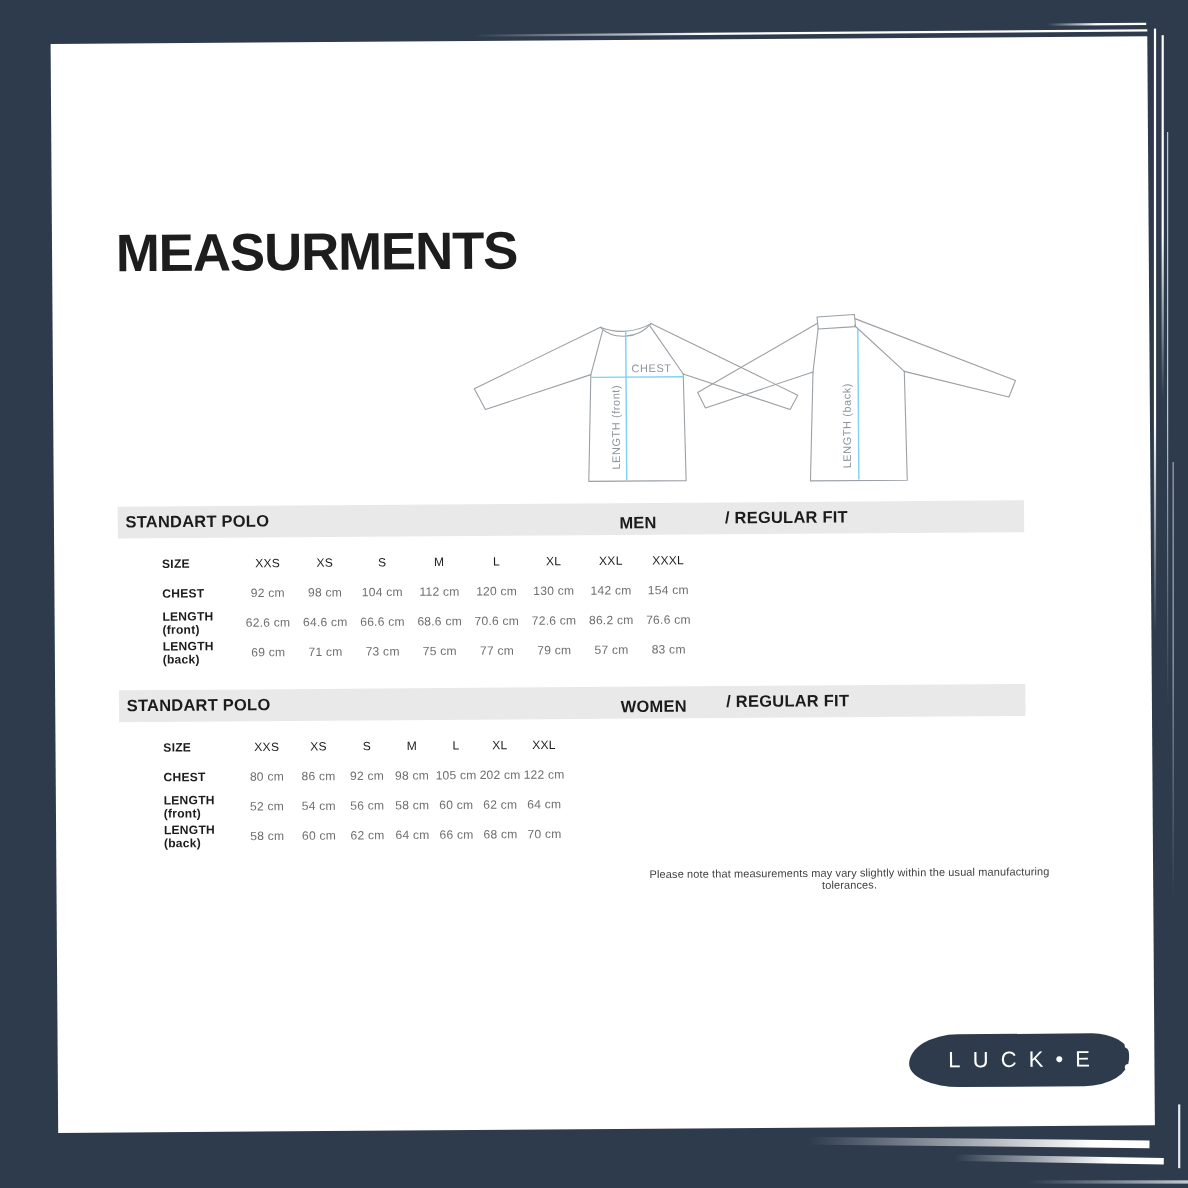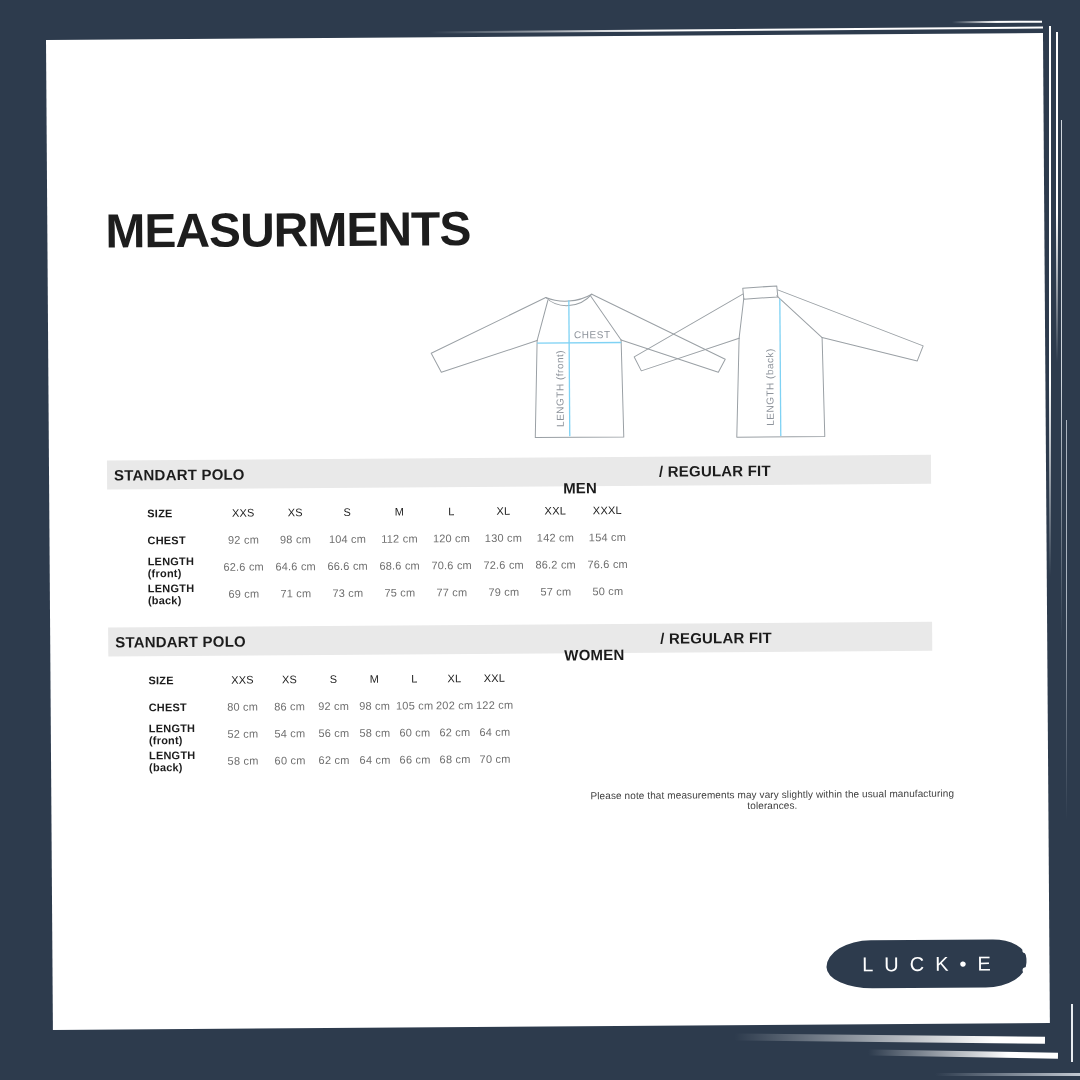--- a/index.html
+++ b/index.html
@@ -34,21 +34,21 @@
   .diagram{position:absolute;left:374px;top:240px;width:550px;height:170px;}
   
   .table-block{position:absolute;left:58px;width:824px;}
   .tb-men{top:421px;}
   .tb-women{top:588px;}
   .bar{
     position:relative;width:824px;height:29px;background:#e9e9e9;
     font-size:15px;font-weight:bold;color:#1b1b1b;line-height:29px;letter-spacing:0.2px;
   }
   .bar .product{position:absolute;left:7px;top:0;text-align:right;}
-  .bar .gender{position:absolute;left:456px;top:16px;}
+  .bar .gender{position:absolute;left:456px;top:4px;}
   .bar .fit{position:absolute;left:552px;top:0;}
   .size-grid{display:grid;margin-top:10px;}
   .grid-men{grid-template-columns:110px repeat(8,52px);grid-auto-rows:27px;}
   .grid-women{grid-template-columns:110px 48px 46px 42px 40px 40px 40px 40px;grid-auto-rows:27px;}
   .cell{display:flex;align-items:center;justify-content:center;font-size:11px;color:#6f6f6f;letter-spacing:0.2px;}
   .cell.label{justify-content:flex-start;padding-left:7px;font-weight:bold;color:#1c1c1c;margin-left:33px;}
   .cell.head{font-weight:normal;color:#1c1c1c;}
   
   .note{
     position:absolute;left:521px;top:754px;width:400px;
@@ -156,21 +156,21 @@
         <div class="cell value">86.2 cm</div>
         <div class="cell value">76.6 cm</div>
         <div class="cell label">LENGTH (back)</div>
         <div class="cell value">69 cm</div>
         <div class="cell value">71 cm</div>
         <div class="cell value">73 cm</div>
         <div class="cell value">75 cm</div>
         <div class="cell value">77 cm</div>
         <div class="cell value">79 cm</div>
         <div class="cell value">57 cm</div>
-        <div class="cell value">50 cm</div>
+        <div class="cell value">83 cm</div>
       </div>
   </div>
 
   <div class="table-block tb-women">
     <div class="bar">
       <span class="product">STANDART POLO</span>
       <span class="gender">WOMEN</span>
       <span class="fit">/ REGULAR FIT</span>
     </div>
     <div class="size-grid grid-women">

